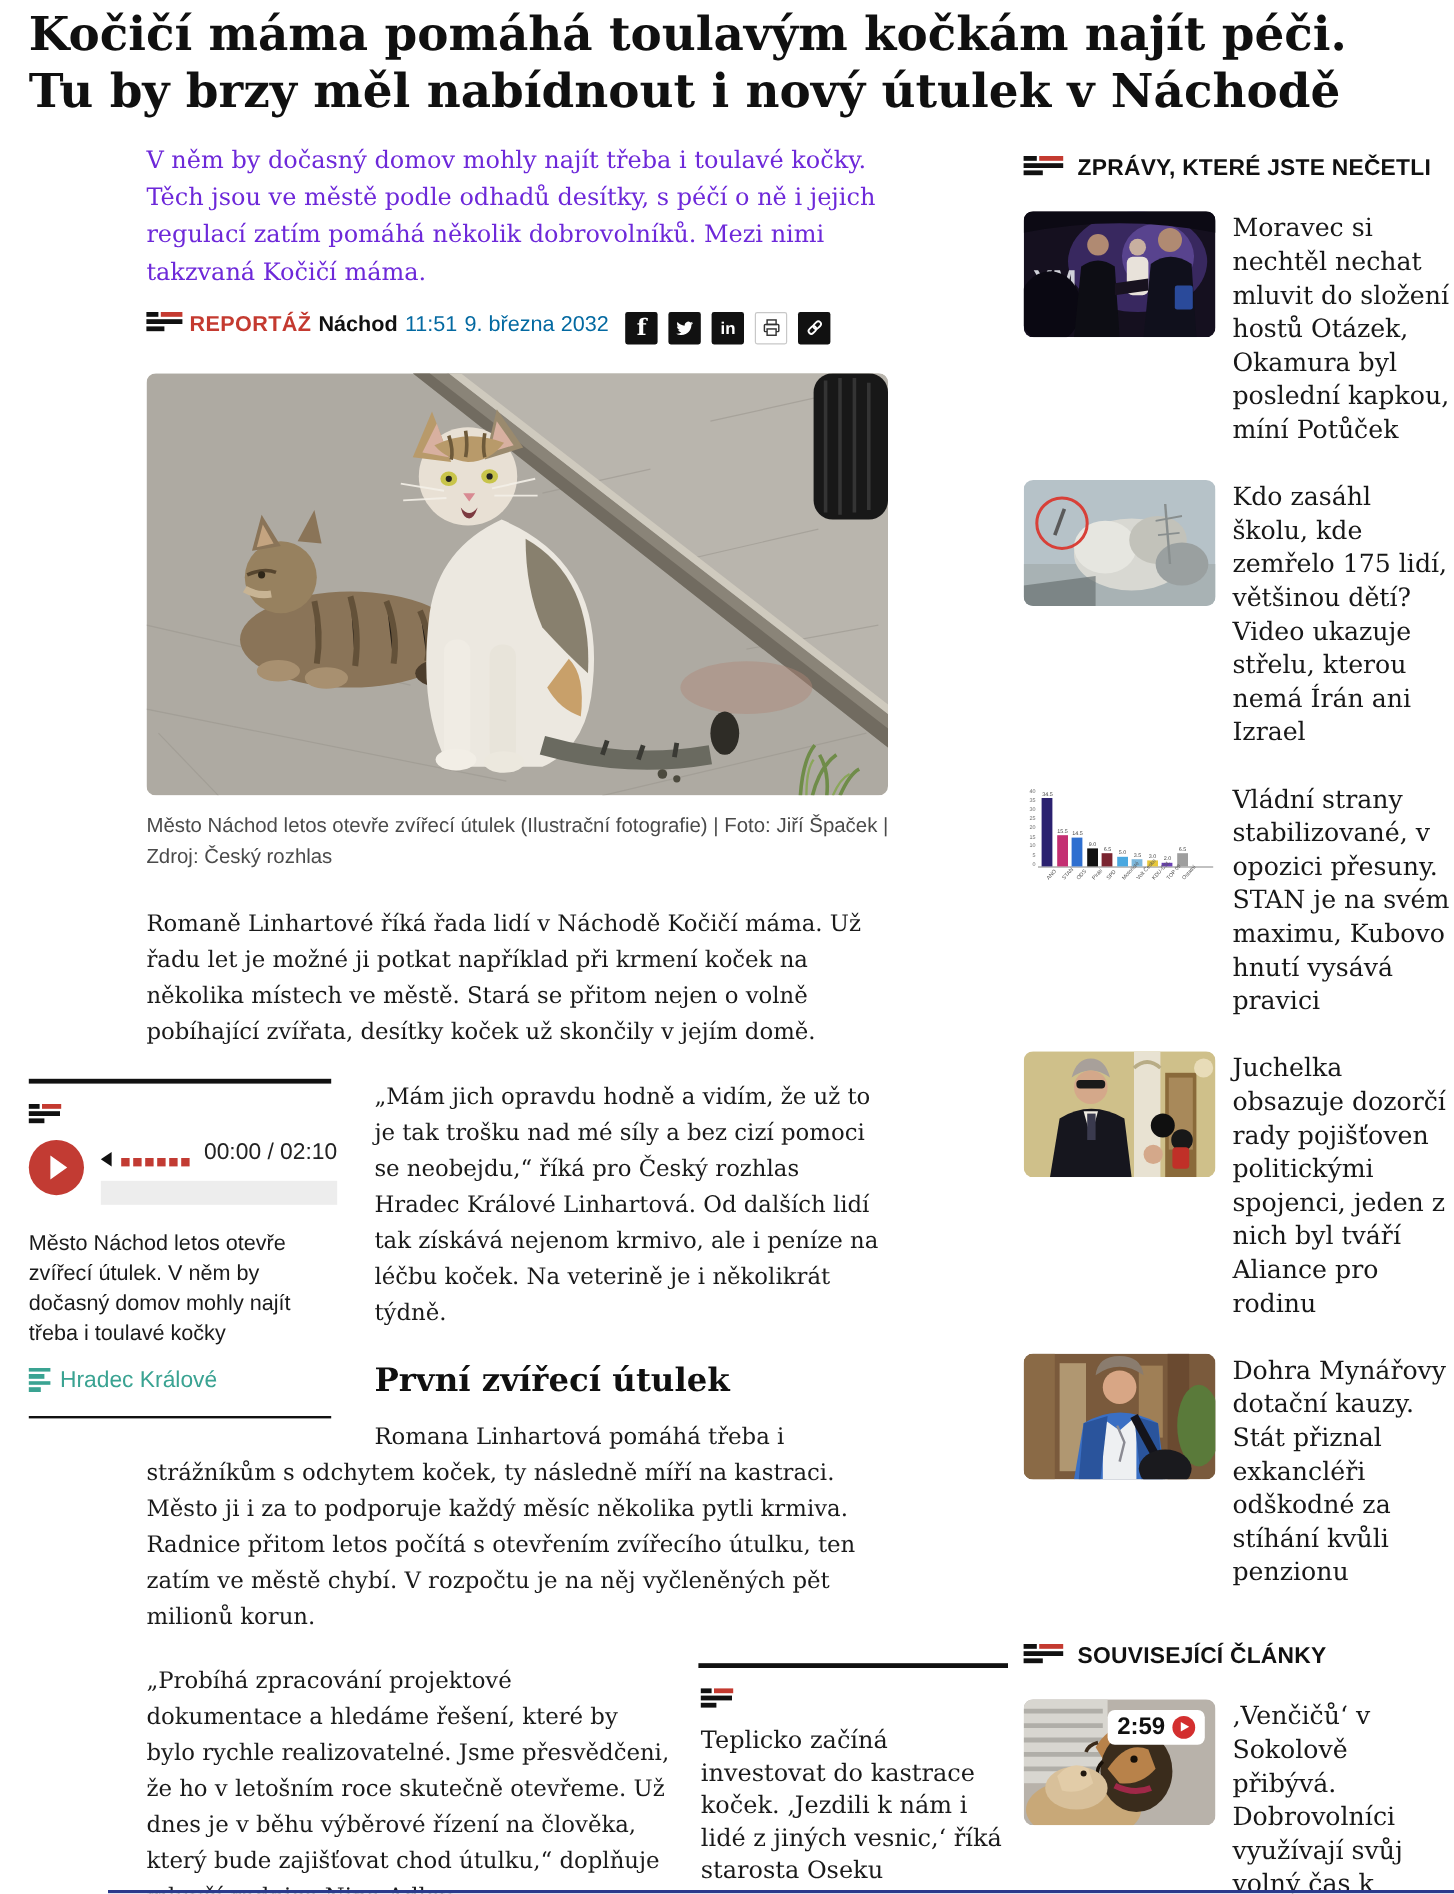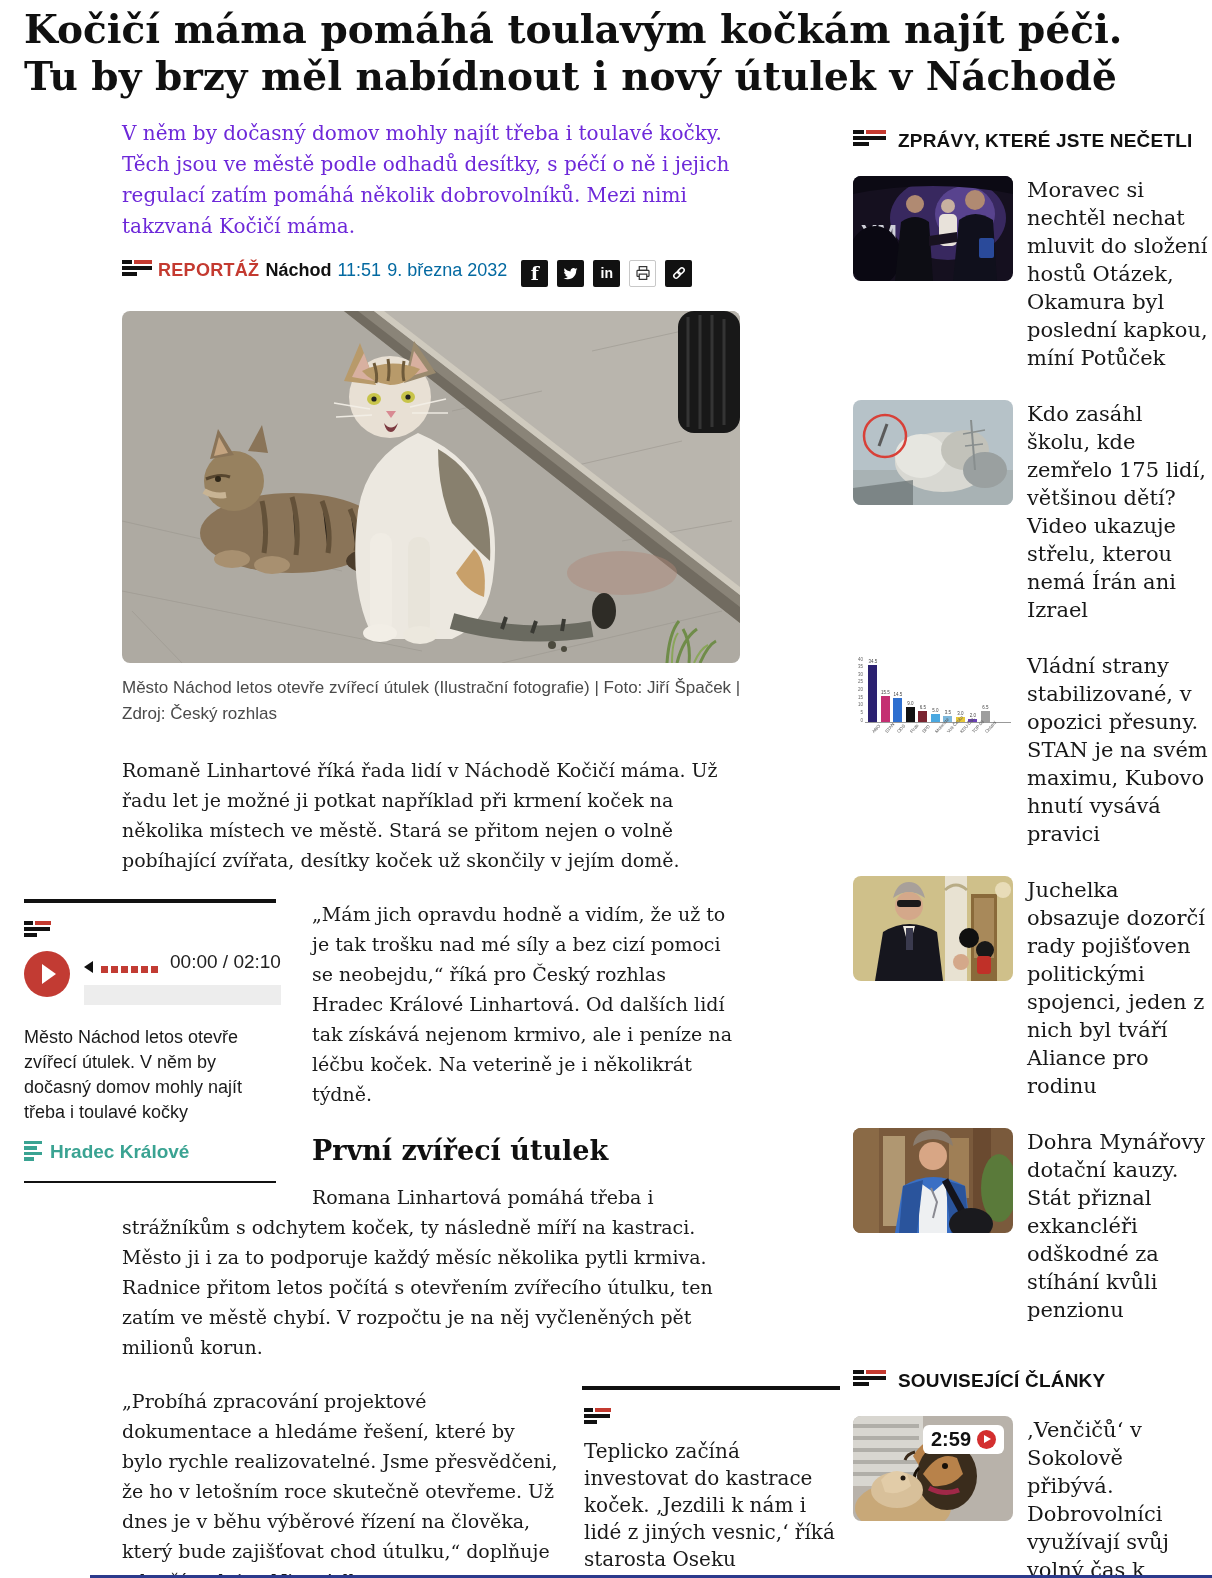--- a/index.html
+++ b/index.html
@@ -53,21 +53,21 @@
   .vol-row { display:flex; align-items:flex-end; gap:8px; }
   .vol-icon { width:0; height:0; border-top:6px solid transparent; border-bottom:6px solid transparent;
               border-right:9px solid #111; position:relative; }
   .vol-bars { display:flex; gap:3px; }
   .vol-bars i { width:7px; height:7px; background:#c23b33; display:block; }
   .audio-time { font-size:19px; color:#222; margin-left:4px; white-space:nowrap; }
   .progress { height:20px; background:#ededed; margin-top:12px; cursor:pointer; }
   .audio-desc { font-size:18px; line-height:25px; color:#1a1a1a; margin-top:20px; }
   .station-row { display:flex; align-items:center; gap:8px; margin-top:16px; cursor:pointer; }
   .station-logo i { display:block; background:#3aa392; height:3.5px; margin-bottom:2px; }
-  .station-name { color:#3aa392; font-weight:bold; font-size:19px; }
+  .station-name { color:#3aa392; font-weight:normal; font-size:19px; }
 
   
   .embed-box { float:right; width:258px; margin-right:-98px; margin-left:22px; margin-bottom:6px;
                border-top:4px solid #111; border-bottom:2px solid #111; padding:8px 2px 20px; }
   .embed-title { font-family:"DejaVu Serif", serif; font-size:20px; line-height:27px; color:#1a1a1a;
                  margin-top:14px; cursor:pointer; }
 
   
   .sidebar { width:359px; flex:0 0 359px; margin-left:15px; padding-right:2px; }
   .sb-header { display:flex; align-items:flex-start; gap:12px; margin:14px 0 24px; }

